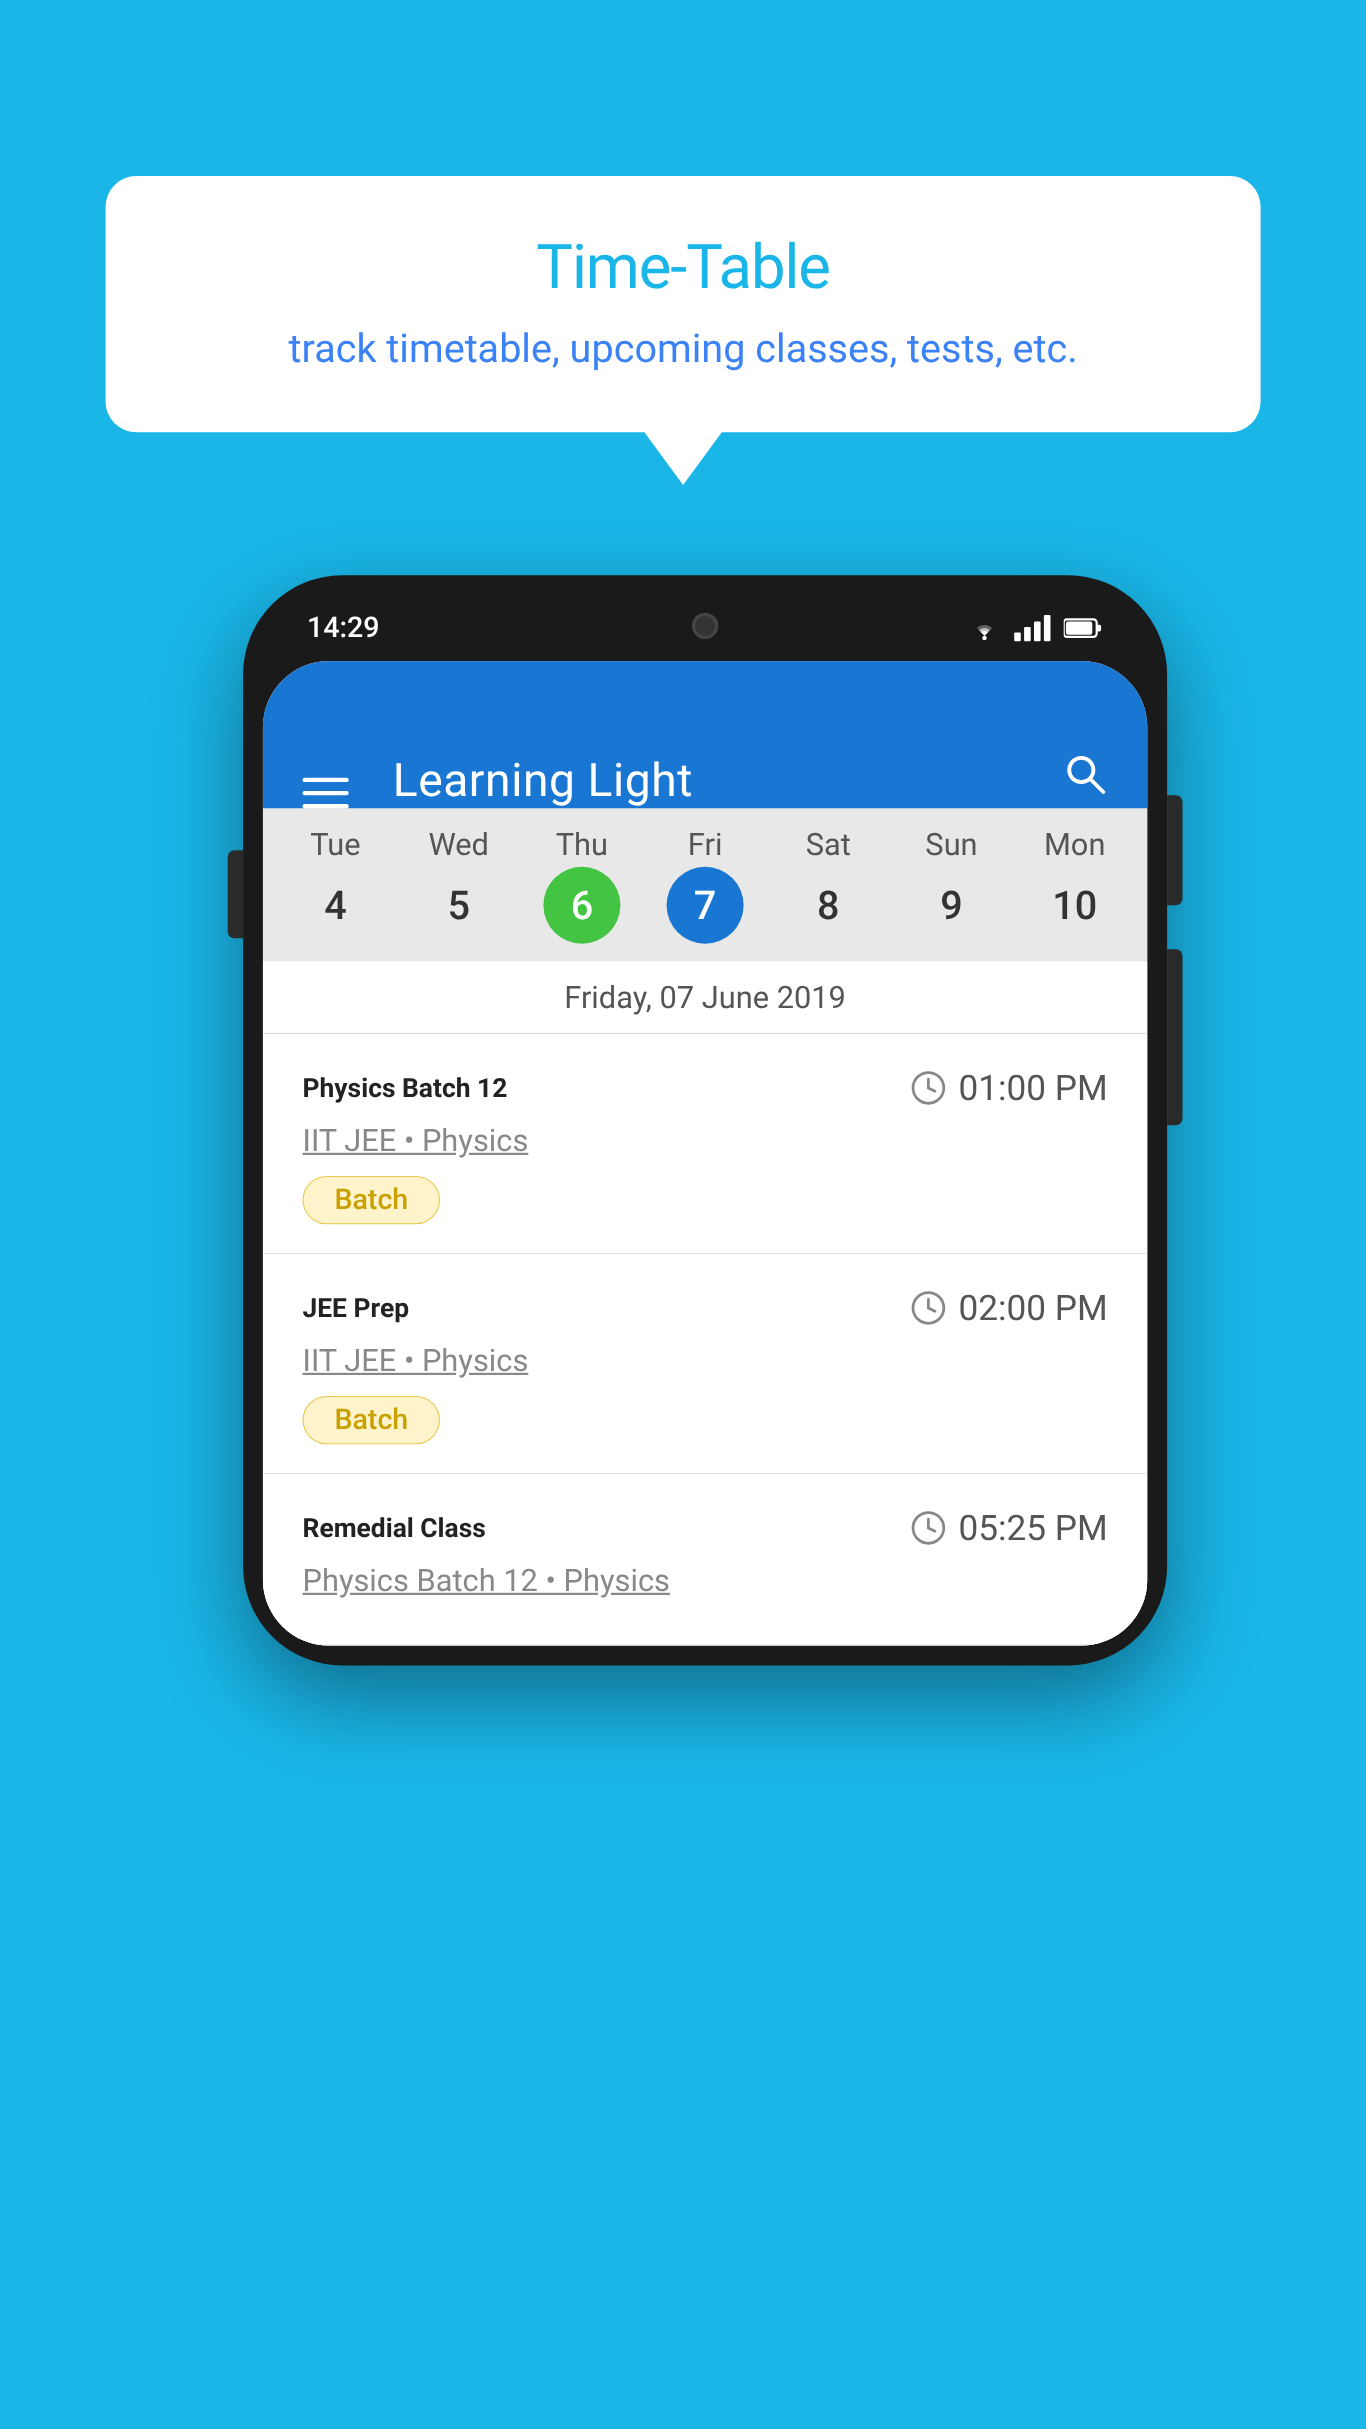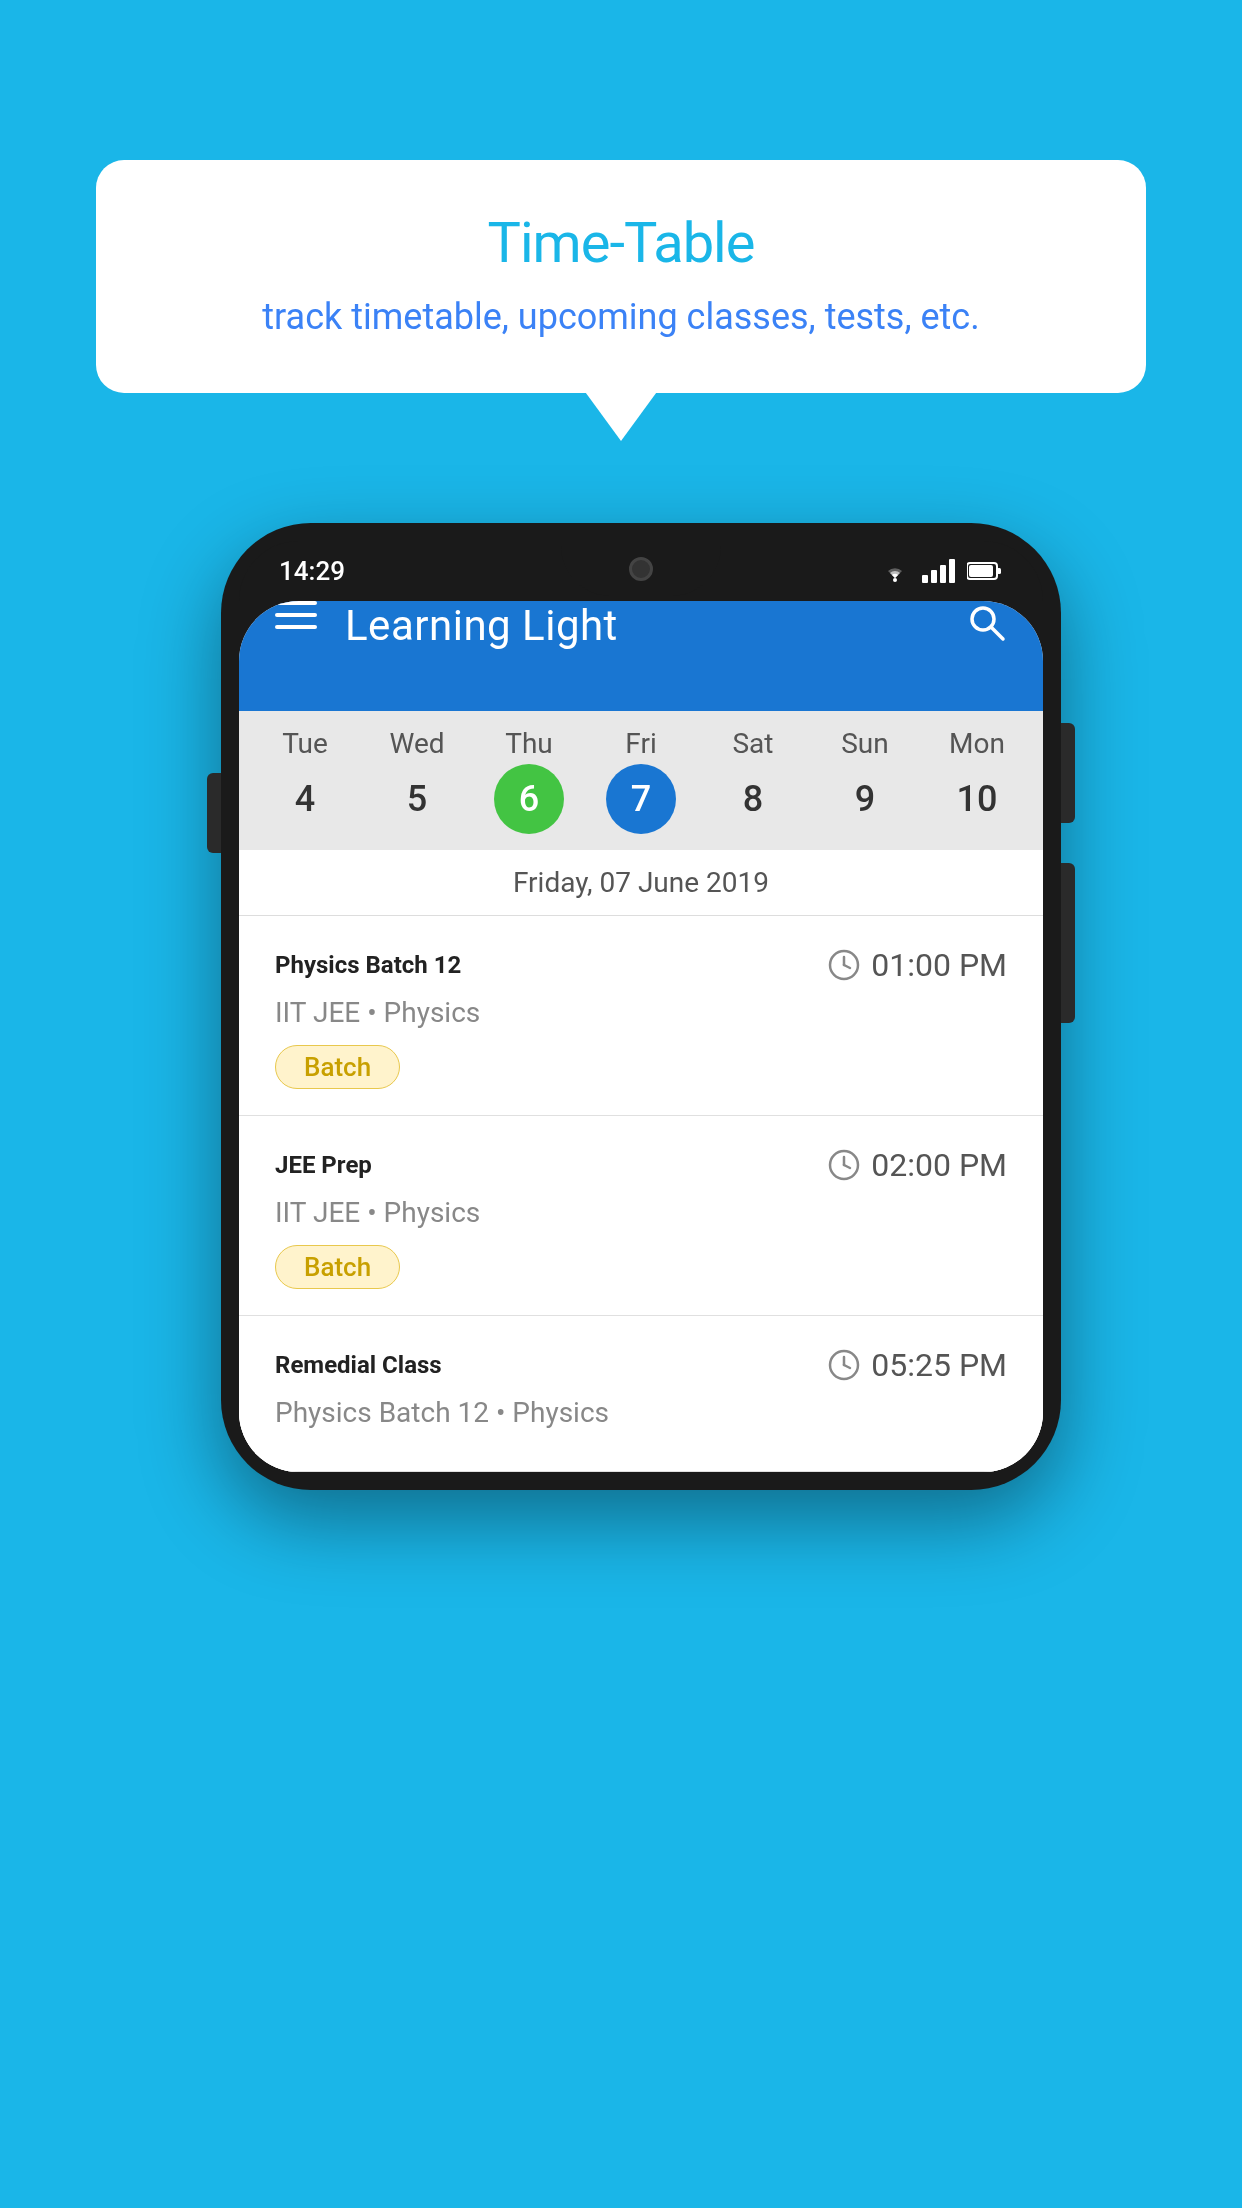--- a/index.html
+++ b/index.html
@@ -126,25 +126,25 @@
 
     .phone-screen {
       background: #f0f0f0;
       border-radius: 60px;
       overflow: hidden;
     }
 
     
     .app-bar {
       background: #1976d2;
-      height: 110px;
-      display: flex;
-      align-items: flex-start;
+      height: 134px;
+      display: flex;
+      align-items: flex-end;
       padding: 0 36px;
-      gap: 28px;
+      gap: 40px;
     }
 
     .hamburger-icon {
       color: white;
       font-size: 36px;
       display: flex;
       flex-direction: column;
       gap: 8px;
       cursor: pointer;
     }
@@ -260,20 +260,21 @@
       gap: 10px;
       color: #555;
       font-size: 32px;
       justify-content: center;
     }
 
     .schedule-meta {
       color: #888;
       font-size: 28px;
       margin-bottom: 16px;
+      text-decoration: underline;
     }
 
     .batch-badge {
       display: inline-block;
       background: #fff3cc;
       color: #c8a000;
       border: 1.5px solid #e8c84d;
       border-radius: 30px;
       padding: 6px 28px;
       font-size: 26px;

